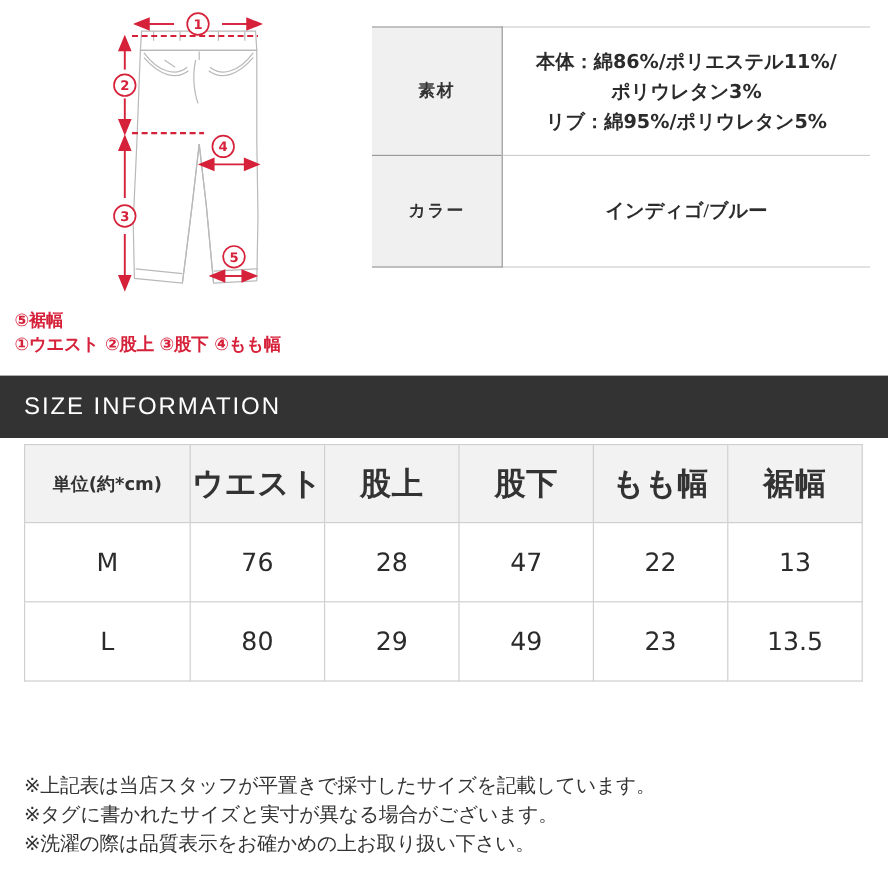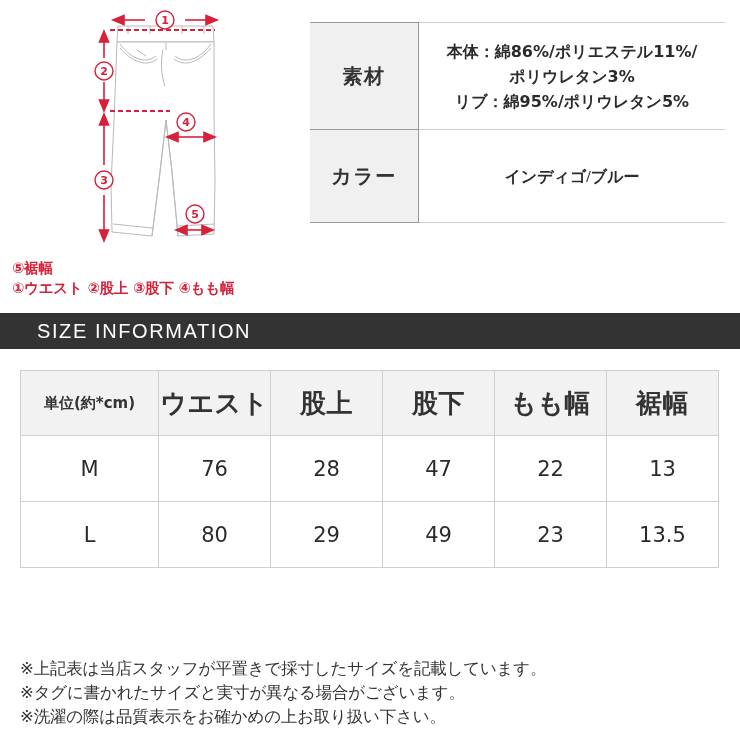--- a/index.html
+++ b/index.html
@@ -65,21 +65,21 @@
     border-bottom: 1px solid #cfcfcf;
   }
   .spec-label {
     width: 108px;
     background: #f0f0f0;
     border-right: 1px solid #9a9a9a;
     border-top: 1px solid #9a9a9a;
     text-align: center;
     vertical-align: middle;
     font-family: "DejaVu Sans", sans-serif;
-    font-size: 20px;
+    font-size: 14px;
     font-weight: bold;
     color: #333333;
     letter-spacing: 1.5px;
     padding: 0;
   }
   .spec-table tr:last-child .spec-label {
     border-bottom: 1px solid #9a9a9a;
   }
   .spec-value {
     text-align: center;
@@ -97,26 +97,26 @@
   .row-color .spec-value { height: 72px; font-family: Liberation Serif, serif; }
   .row-model .spec-label,
   .row-model .spec-value { height: 86px; }
 
   
   .banner {
     position: absolute;
     left: 0;
     top: 313px;
     width: 740px;
-    height: 36px;
+    height: 52px;
     background: #333333;
     color: #ffffff;
     display: flex;
     align-items: center;
-    padding-left: 37px;
+    padding-left: 20px;
     box-sizing: border-box;
     font-size: 20px;
     letter-spacing: 1.6px;
     font-family: "Liberation Sans", sans-serif;
   }
 
   
   .size-table {
     position: absolute;
     left: 20px;
@@ -152,21 +152,21 @@
     font-size: 21px;
     color: #2b2b2b;
   }
   .col-unit  { width: 138px; }
   .col-data  { width: 112px; }
 
   
   .footnotes {
     position: absolute;
     left: 20px;
-    top: 657px;
+    top: 643px;
     width: 710px;
     font-family: "DejaVu Sans", sans-serif;
     font-size: 16.5px;
     line-height: 24px;
     color: #333333;
     letter-spacing: -0.2px;
   }
   .footnotes div { white-space: nowrap; }
 </style>
 </head>

